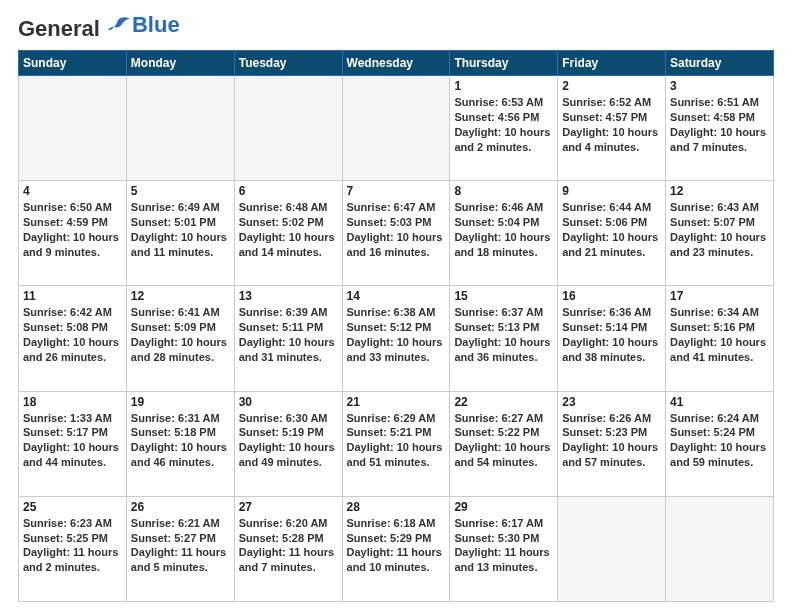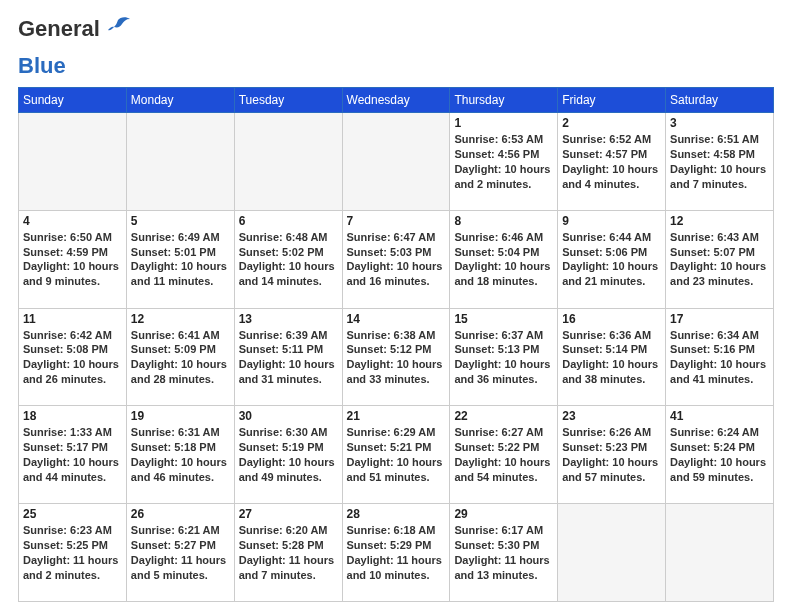--- a/index.html
+++ b/index.html
@@ -18,23 +18,22 @@
       flex-direction: column;
     }
     .header {
       display: flex;
       justify-content: space-between;
       align-items: flex-start;
       margin-bottom: 8px;
     }
     .logo {
       display: flex;
-      flex-direction: column;
+      flex-direction: row;
       align-items: flex-start;
-      gap: 15px;
     }
     .logo-row {
       display: flex;
       align-items: center;
       gap: 2px;
     }
     .title-block {
       text-align: right;
     }
     .title-block h1 {
@@ -52,24 +51,24 @@
       flex: 1;
       display: flex;
       flex-direction: column;
     }
     table {
       width: 100%;
       border-collapse: collapse;
       flex: 1;
     }
     thead tr th {
-      background: #1d4ed8;
+      background: #0c4a6e;
       color: #fff;
       font-size: 12px;
-      font-weight: normal;
+      font-weight: bold;
       padding: 5px 4px;
       border: 1px solid #2a6bbf;
       text-align: left;
     }
     tbody tr td {
       border: 1px solid #ccc;
       vertical-align: top;
       padding: 3px 4px;
       font-size: 10px;
       color: #222;

